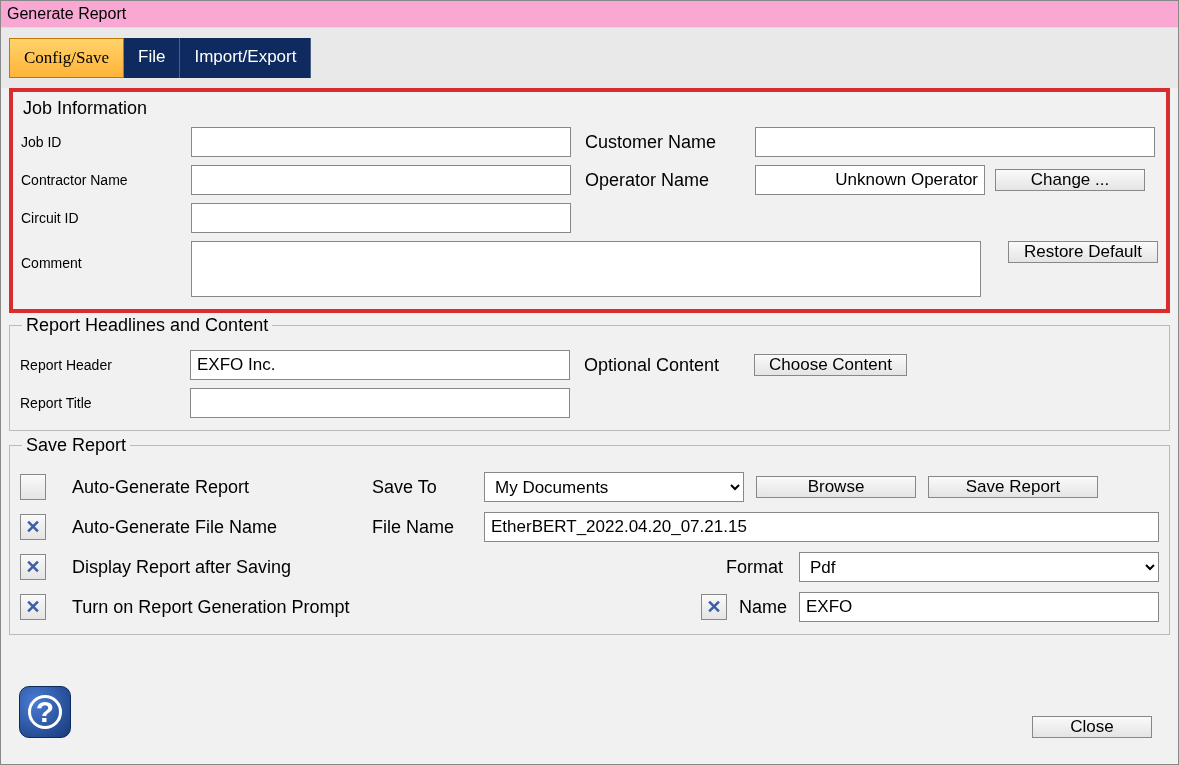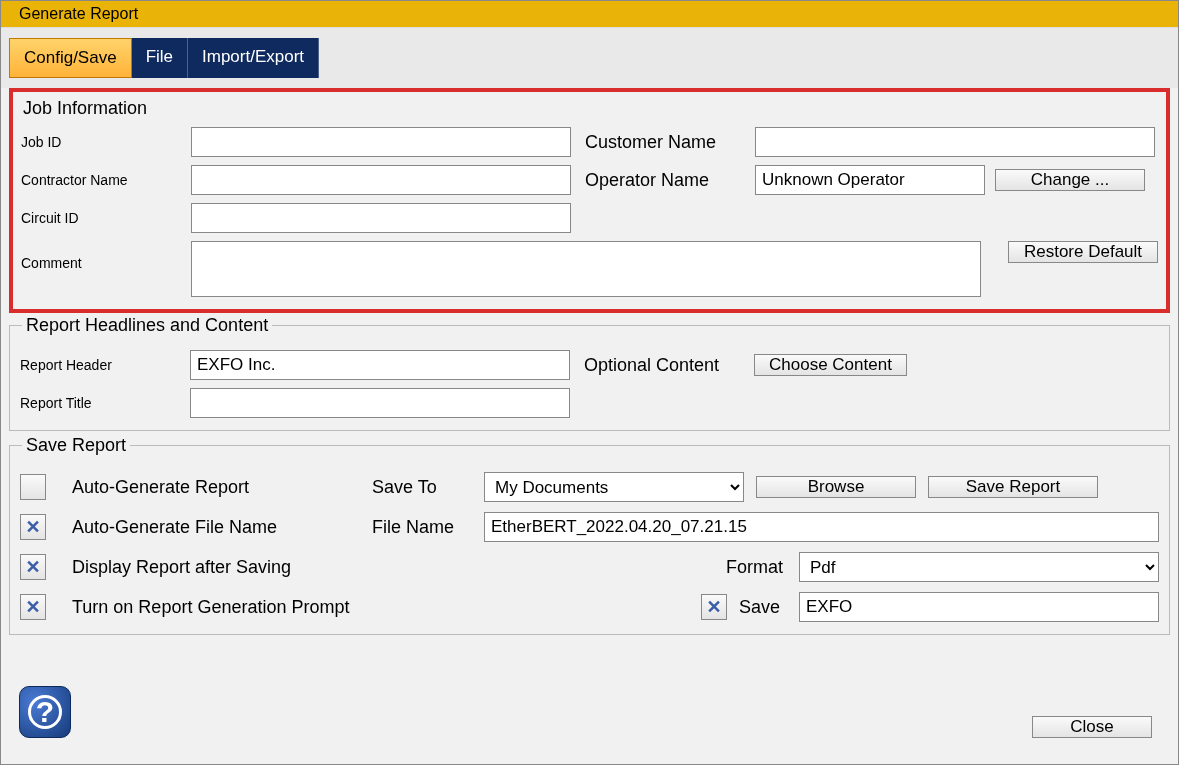--- a/index.html
+++ b/index.html
@@ -11,41 +11,42 @@
     background: #fff;
     color: #000;
   }
   .window {
     width: 1179px; height: 765px;
     border: 1px solid #888;
     display: flex; flex-direction: column;
     background: #fff;
   }
   .titlebar {
-    padding: 4px 18px;
+    padding: 4px 6px;
     font-size: 16px;
-    background: #eab308;
+    background: #f9a8d4;
     border-bottom: 1px solid #ddd;
   }
   .tab-area {
     background: #e9e9e9;
     padding: 10px 8px 10px 8px;
     display: flex; align-items: flex-start;
   }
   .tabs { display: flex; }
   .tab {
     padding: 9px 14px;
     font-size: 17px;
     cursor: pointer;
     border-right: 1px solid rgba(255,255,255,0.25);
   }
   .tab.active {
     background: linear-gradient(#ffd36b, #ffb338);
     color: #000;
     border: 1px solid #c07800;
+    font-family: Liberation Serif, serif;
   }
   .tab.inactive {
     background: #0f2a5f;
     color: #fff;
   }
   .content {
     flex: 1;
     background: #f1f1f1;
     padding: 0 8px 8px 8px;
     display: flex; flex-direction: column;
@@ -101,20 +102,21 @@
     font-size: 17px;
     background: linear-gradient(#fafafa, #e4e4e4);
     border: 1px solid #888;
     padding: 0 14px;
     cursor: pointer;
     min-width: 140px;
     text-align: center;
   }
   .readonly {
     background: #f1f1f1;
+    text-align: right;
   }
   textarea.ta {
     resize: none;
     height: 56px;
     width: 790px;
   }
   .chk {
     width: 26px; height: 26px;
     border: 1px solid #888;
     background: linear-gradient(#fafafa, #e4e4e4);
@@ -257,21 +259,21 @@
         <div class="save-label">
           <span class="chk">
               <span class="x">✕</span>
             </span>
           <span>Turn on Report Generation Prompt</span>
         </div>
         <div style="flex:1"></div>
         <span class="chk">
             <span class="x">✕</span>
           </span>
-        <div style="width:48px;font-size:18px">Save</div>
+        <div style="width:48px;font-size:18px">Name</div>
         <input class="text" style="width: 360px;" value="EXFO">
       </div>
     </fieldset>
 
     <div class="spacer"></div>
 
     <div class="footer">
       <div class="help-icon" title="Help">
         <span>?</span>
       </div>

